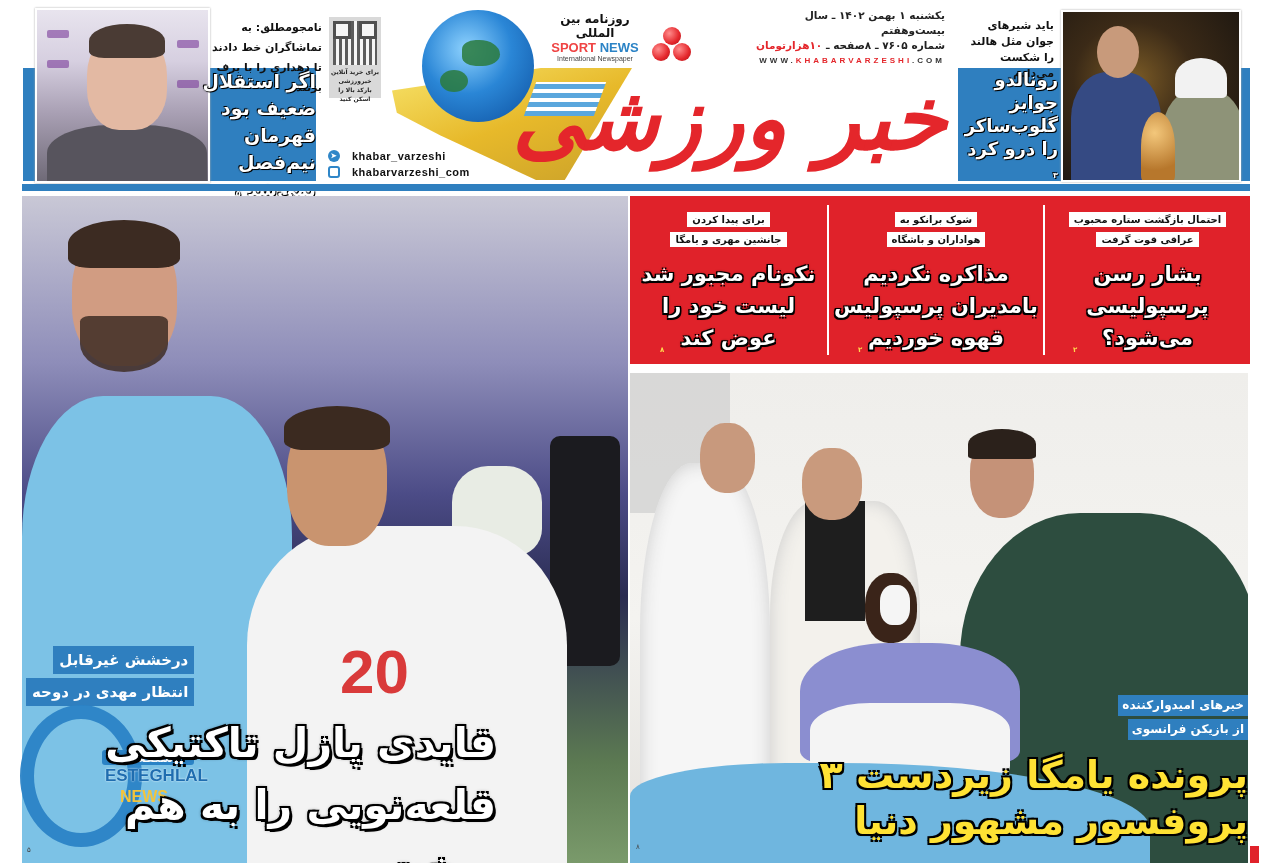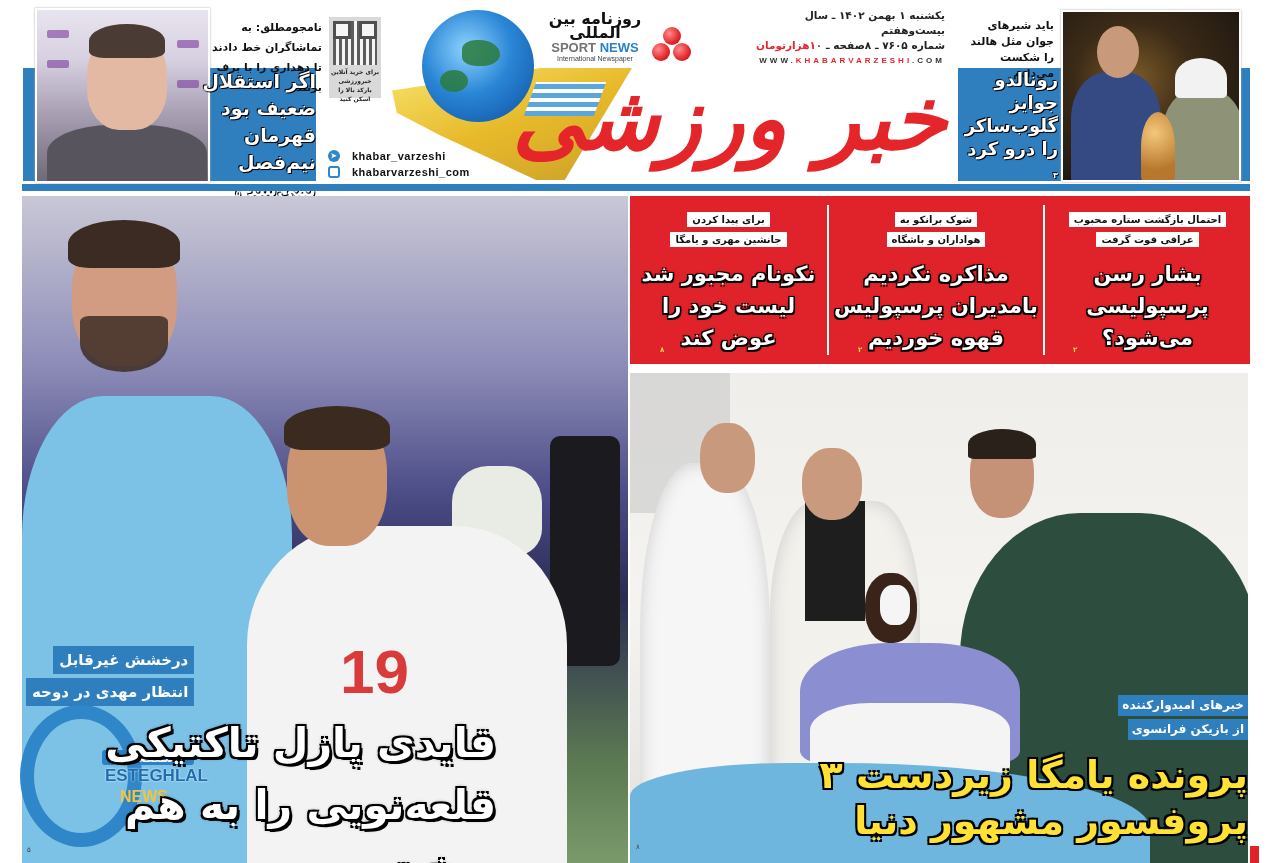--- a/index.html
+++ b/index.html
@@ -44,23 +44,23 @@
     
     .globe { left: 422px; top: 10px; width: 112px; height: 112px; border-radius: 50%;
       background: radial-gradient(circle at 40% 35%, #8fd3ff 0%, #2a86d6 45%, #0d4f9e 100%); }
     .globe .land1 { position:absolute; left: 40px; top: 30px; width: 38px; height: 26px; border-radius: 40% 60% 50% 40%; background:#2a7a3c; opacity:.85;}
     .globe .land2 { position:absolute; left: 18px; top: 60px; width: 28px; height: 22px; border-radius: 50%; background:#2a7a3c; opacity:.85;}
     .ribbon { left: 392px; top: 68px; width: 240px; height: 112px;
       background: linear-gradient(160deg, #f7e36a 0%, #e7b92a 50%, #caa12a 100%);
       clip-path: polygon(0 20%, 62% 0, 100% 0, 72% 100%, 60% 100%, 20% 60%, 2% 40%); }
     .ribbon-flag { left: 530px; top: 82px; width: 70px; height: 34px; background: repeating-linear-gradient(0deg, #5aa7dd 0 5px, #fff 5px 9px); transform: skewX(-20deg); }
     .tagline { left: 540px; top: 12px; width: 110px; text-align: center; }
-    .tagline-fa { font-size: 16px; font-weight: bold; color: #111; line-height: 14px; }
+    .tagline-fa { font-size: 12px; font-weight: bold; color: #111; line-height: 14px; }
     .tagline-en { direction: ltr; font-family: "Liberation Sans", sans-serif; font-size: 13px; font-weight: bold; line-height: 15px; }
-    .tagline-en .sport { color: #737373; }
+    .tagline-en .sport { color: #ef4444; }
     .tagline-en .news { color: #2b83c6; }
     .tagline-sub { direction: ltr; font-family: "Liberation Sans", sans-serif; font-size: 7px; color: #444; }
     .cherries { left: 652px; top: 27px; width: 40px; height: 36px; }
     .cherries span { position:absolute; width: 18px; height: 18px; border-radius: 50%; background: radial-gradient(circle at 35% 35%, #ff8c8c, #e4262b 60%, #a3141a); }
 
     .wordmark { left: 545px; top: 58px; width: 402px; height: 122px; direction: rtl;
       font-size: 88px; font-weight: bold; line-height: 122px; letter-spacing: 2px;
       color: #e4262b; font-style: italic; text-align: right; white-space: nowrap; }
 
     .issue-info { left: 740px; top: 8px; width: 205px; text-align: right; font-size: 10.5px; line-height: 15px; color: #222; font-weight: bold; }
@@ -260,21 +260,21 @@
 <div class="abs main-photo">
   <div class="gk"></div>
     <div class="gk-head"></div>
     <div class="gk-hair"></div>
     <div class="gk-beard"></div>
   <div class="glove"></div>
     <div class="shirt-black"></div>
   <div class="p18"></div>
     <div class="p18-head"></div>
     <div class="p18-hair"></div>
-  <div class="num18">19</div>
+  <div class="num18">20</div>
 </div>
 
 <div class="abs main-kicker">
   <span>درخشش غیرقابل</span>
   <span>انتظار مهدی در دوحه</span>
 </div>
 
 <div class="abs watermark">
   <div class="wm-ring"></div>
   <div class="wm-fa">استقلالی</div>

